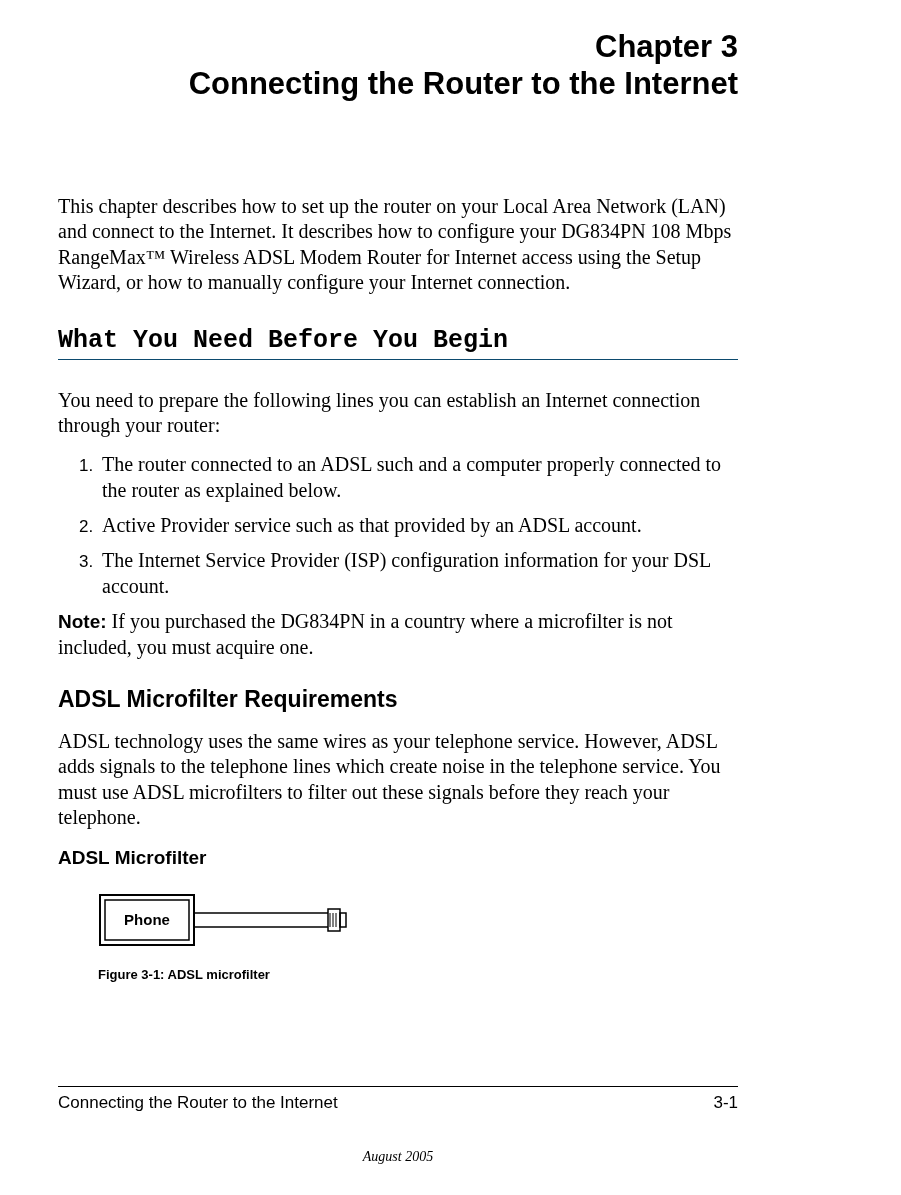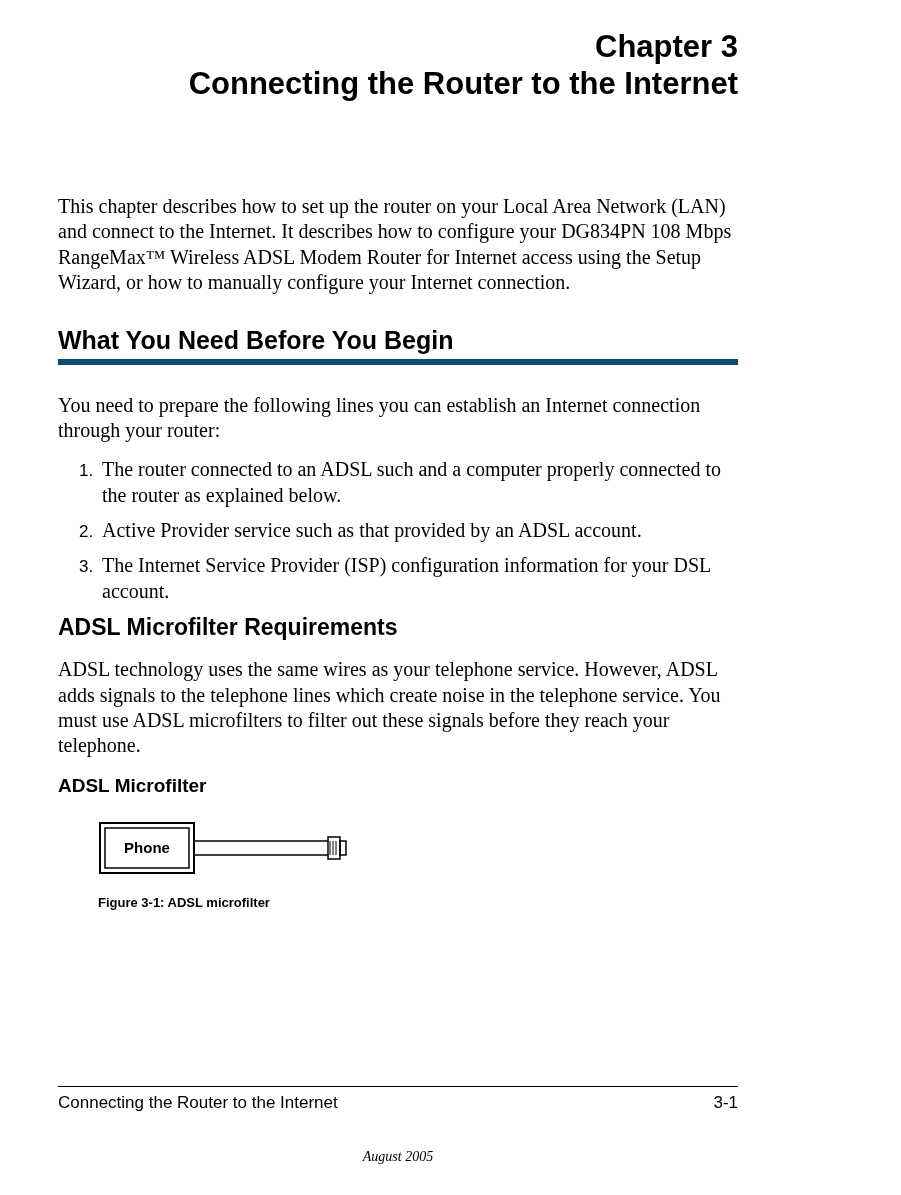--- a/index.html
+++ b/index.html
@@ -32,24 +32,24 @@
       text-align: right;
       margin: 0 0 90px 0;
       line-height: 1.25;
     }
     .intro {
       font-size: 20px;
       line-height: 1.27;
       margin: 8px 0 30px 0;
     }
     h2.section {
-      font-family: Liberation Sans, sans-serif;
+      font-family: Liberation Mono, monospace;
       font-weight: bold;
       font-size: 25px;
-      border-bottom: 6px solid #0c4a6e;
+      border-bottom: 1px solid #0c4a6e;
       padding-bottom: 4px;
       margin: 0 0 28px 0;
     }
     p.body {
       font-size: 20px;
       line-height: 1.27;
       margin: 0 0 14px 0;
     }
     ol.numbered {
       margin: 0 0 10px 0;
@@ -131,20 +131,23 @@
   <h2 class="section">What You Need Before You Begin</h2>
 
   <p class="body">You need to prepare the following lines you can establish an Internet connection through your router:</p>
 
   <ol class="numbered">
     <li>The router connected to an ADSL such and a computer properly connected to the router as explained below.</li>
     <li>Active Provider service such as that provided by an ADSL account.</li>
     <li>The Internet Service Provider (ISP) configuration information for your DSL account.</li>
   </ol>
 
+  <p class="note-line">
+    <span class="note-label">Note:</span><span> If you purchased the DG834PN in a country where a microfilter is not included, you must acquire one.</span>
+  </p>
 
   <h3 class="subsection">ADSL Microfilter Requirements</h3>
 
   <p class="body">ADSL technology uses the same wires as your telephone service. However, ADSL adds signals to the telephone lines which create noise in the telephone service. You must use ADSL microfilters to filter out these signals before they reach your telephone.</p>
 
   <h4 class="subsub">ADSL Microfilter</h4>
 
   <div class="figure">
     <svg width="260" height="56" viewBox="0 0 260 56">
 

